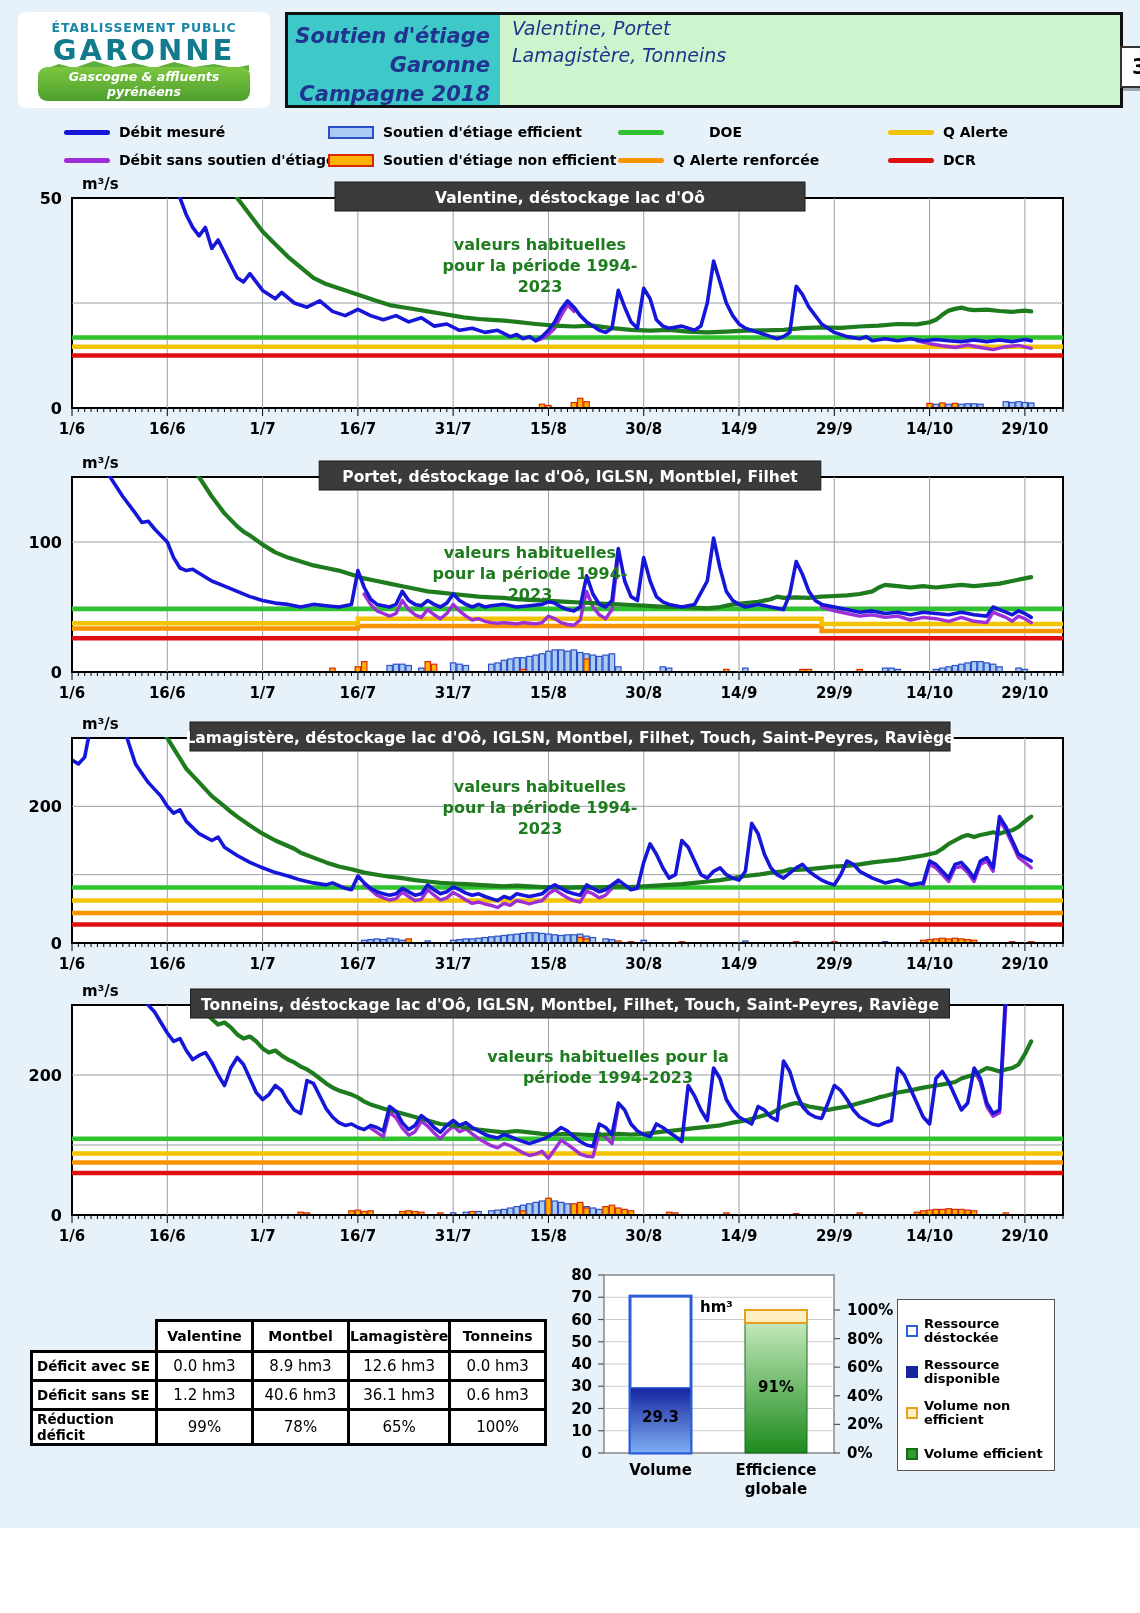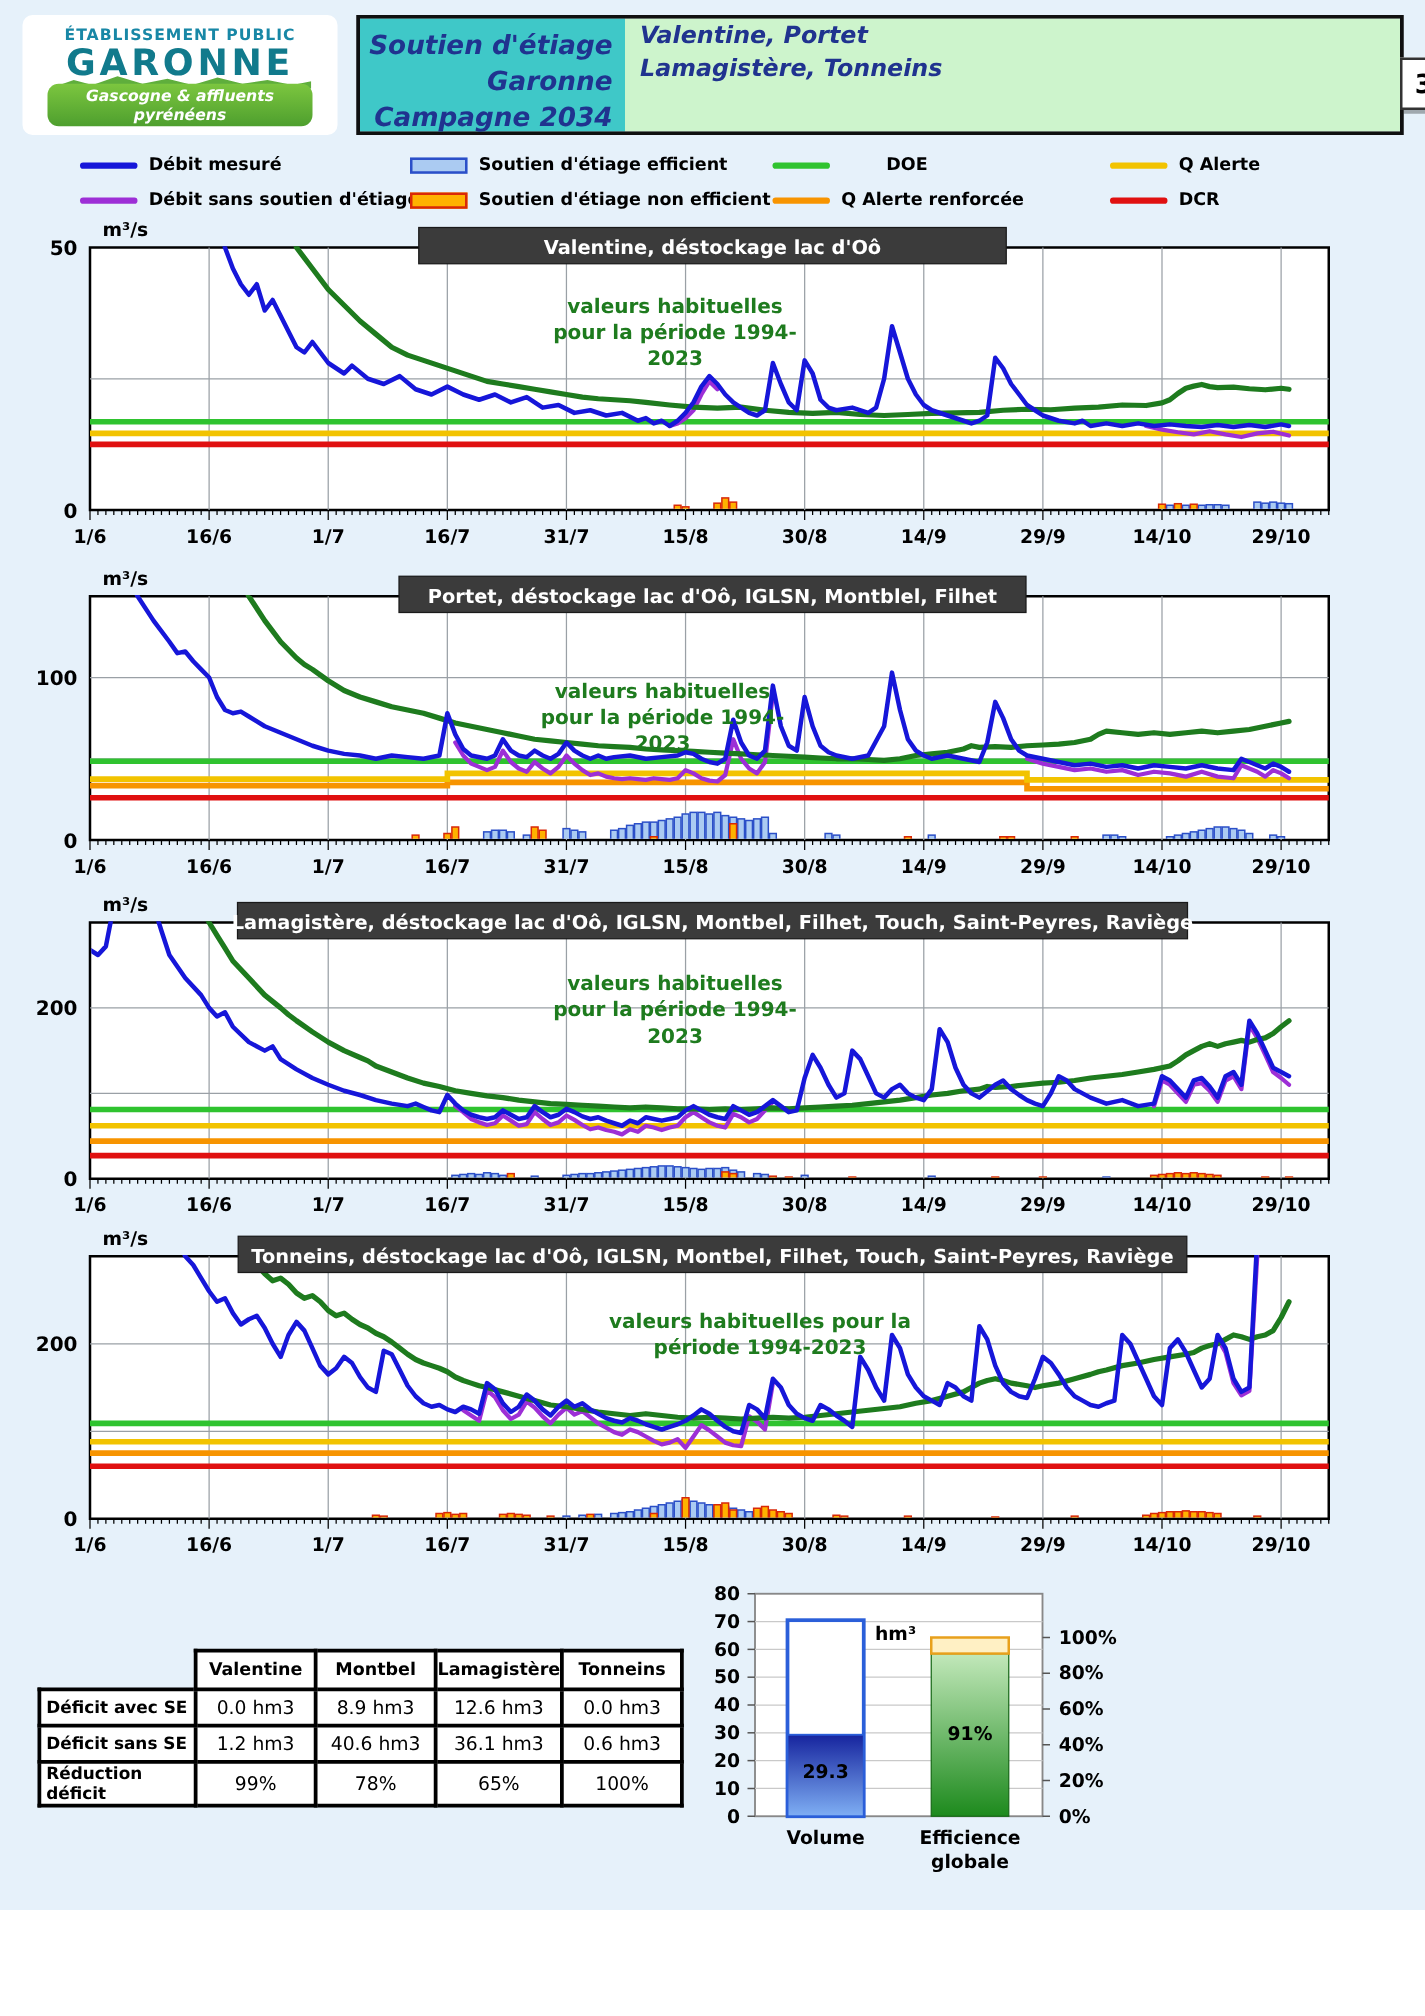--- a/index.html
+++ b/index.html
@@ -16,21 +16,21 @@
   .logo-l2{font-size:29px;font-weight:bold;letter-spacing:3px;color:#117A8C;line-height:30px;}
   .logo-mnt{margin-top:-6px;}
   .logo-banner{margin-top:-4px;width:212px;text-align:center;font-size:12.5px;font-weight:bold;
         font-style:italic;color:#fff;background:linear-gradient(#7CC63F,#4E9F2E);
         border-radius:9px;padding:2px 0;}
   .hdr-box{left:285px;top:12px;width:838px;height:96px;border:3px solid #101010;display:flex;box-sizing:border-box;}
   .hdr-left{width:212px;background:#3FC8C8;color:#20338F;font-style:italic;font-weight:bold;
         font-size:21px;text-align:right;padding:7px 10px 0 0;line-height:29px;box-sizing:border-box;}
   .hdr-right{flex:1;background:#CDF4CC;position:relative;padding-left:12px;box-sizing:border-box;}
   .hdr-title{font-size:21px;font-weight:bold;color:#000;margin-top:6px;}
-  .hdr-sub{font-size:19px;font-weight:bold;font-style:italic;color:#20338F;line-height:27px;}
+  .hdr-sub{font-size:19px;font-weight:normal;font-style:italic;color:#20338F;line-height:27px;}
   .date-box{position:absolute;left:620px;top:31px;width:152px;height:38px;background:#fff;
         border:2px solid #333;box-shadow:3px 3px 0 rgba(0,0,0,.3);font-size:21px;font-weight:bold;
         text-align:center;line-height:38px;color:#000;}
 
   
   .tl-item{position:absolute;display:flex;align-items:center;gap:9px;height:20px;z-index:2;}
   .tl-item .sw{display:inline-block;width:46px;}
   .tl-item .lb{font-size:14px;font-weight:bold;color:#000;white-space:nowrap;}
 
   
@@ -1132,21 +1132,21 @@
     <svg class="logo-mnt" width="210" height="12">
       <polygon points="0,12 20,5 35,9 55,2 75,8 95,4 115,9 135,3 155,8 175,5 195,9 210,6 210,12" fill="#5FAE3C"></polygon>
     </svg>
     <div class="logo-banner">Gascogne &amp; affluents pyrénéens</div>
   </div>
 
   <div class="ov hdr-box">
     <div class="hdr-left">
       <div>Soutien d'étiage</div>
       <div>Garonne</div>
-      <div>Campagne 2034</div>
+      <div>Campagne 2018</div>
     </div>
     <div class="hdr-right">
       <div class="hdr-sub">Valentine, Portet</div>
       <div class="hdr-sub">Lamagistère, Tonneins</div>
       <div class="date-box">30/10/2025</div>
     </div>
   </div>
 
   <div class="tl-item" style="left:64px;top:122px;">
     <span class="sw" style="height: 5px; background: rgb(22, 22, 217); border-radius: 3px;"></span>
@@ -1209,13 +1209,31 @@
         <th class="rl">Réduction déficit</th>
         <td class="val">99%</td>
         <td class="val">78%</td>
         <td class="val">65%</td>
         <td class="val">100%</td>
       </tr>
     </tbody>
       </table>
   </div>
 
+  <div class="ov bottom-legend">
+    <div class="bl-item">
+      <span class="sw" style="background: rgb(255, 255, 255); border: 2px solid rgb(43, 95, 217);"></span>
+      <span class="lb">Ressource déstockée</span>
+    </div>
+    <div class="bl-item">
+      <span class="sw" style="background: rgb(22, 36, 158); border: 2px solid rgb(22, 36, 158);"></span>
+      <span class="lb">Ressource disponible</span>
+    </div>
+    <div class="bl-item">
+      <span class="sw" style="background: rgb(255, 240, 196); border: 2px solid rgb(232, 160, 28);"></span>
+      <span class="lb">Volume non efficient</span>
+    </div>
+    <div class="bl-item">
+      <span class="sw" style="background: rgb(47, 158, 47); border: 2px solid rgb(26, 106, 26);"></span>
+      <span class="lb">Volume efficient</span>
+    </div>
+  </div>
 </div>
 
 </body></html>

